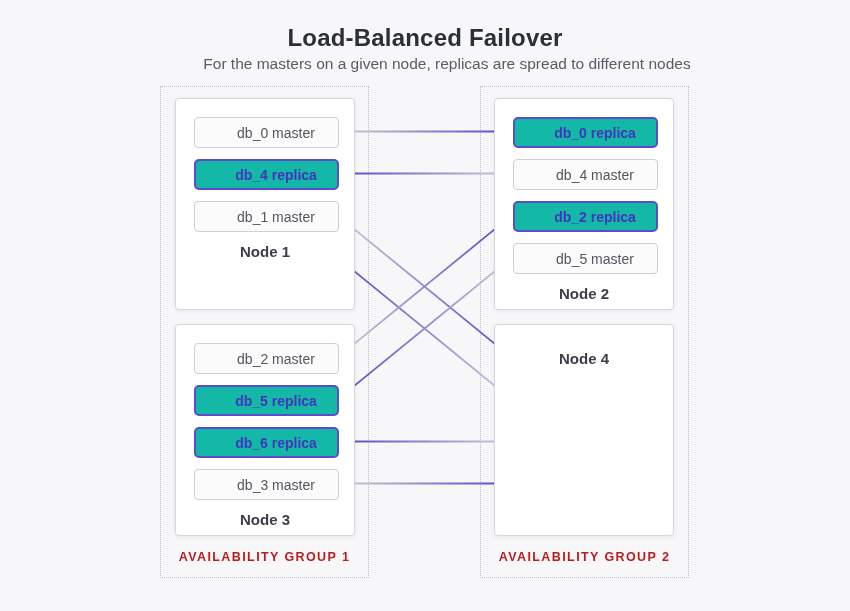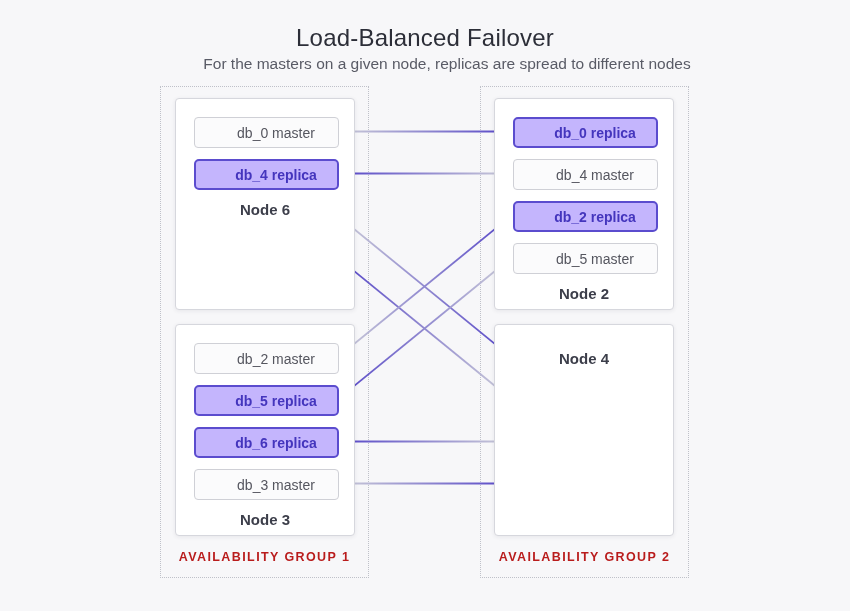--- a/index.html
+++ b/index.html
@@ -10,21 +10,21 @@
     width: 850px;
     height: 611px;
     background: #f7f7f9;
     overflow: hidden;
   }
   .title {
     position: absolute;
     top: 24px; left: 0; width: 100%;
     text-align: center;
     font-size: 24px;
-    font-weight: 400;
+    font-weight: 700;
     color: #2c2e38;
     letter-spacing: 0.2px;
   }
   .subtitle {
     position: absolute;
     top: 55px; left: 0; width: 100%;
     text-align: center;
     font-size: 15.5px;
     color: #595b66;
     padding-left: 44px;
@@ -71,21 +71,21 @@
     justify-content: center;
     font-size: 14px;
     padding-left: 20px;
   }
   .item.master {
     background: #fbfbfc;
     border: 1px solid #cfd0d6;
     color: #55565f;
   }
   .item.replica {
-    background: #c4b5fd;
+    background: #14b8a6;
     border: 2px solid #5b4cce;
     color: #4435bd;
     font-weight: 700;
     border-radius: 5px;
   }
   .node-label {
     margin-top: 7px;
     text-align: center;
     font-size: 15px;
     font-weight: 700;
@@ -157,22 +157,23 @@
       <line x1="337.5" y1="357.5" x2="509.175749334127" y2="217.39680226755155" stroke="url(#g4)" stroke-width="1.8" marker-end="url(#ah)"></line>
       <line x1="511.5" y1="257.5" x2="339.824250665873" y2="397.60319773244845" stroke="url(#g5)" stroke-width="1.8" marker-end="url(#ah)"></line>
       <line x1="511.5" y1="441.5" x2="340.5" y2="441.5" stroke="url(#g6)" stroke-width="1.8" marker-end="url(#ah)"></line>
       <line x1="337.5" y1="483.5" x2="508.5" y2="483.5" stroke="url(#g7)" stroke-width="1.8" marker-end="url(#ah)"></line>
     </svg>
 
   <div class="node node-1">
     <div class="items">
         <div class="item master">db_0 master</div>
         <div class="item replica">db_4 replica</div>
+        <div class="item master">db_1 master</div>
       </div>
-    <div class="node-label">Node 6</div>
+    <div class="node-label">Node 1</div>
   </div>
   <div class="node node-2">
     <div class="items">
         <div class="item replica">db_0 replica</div>
         <div class="item master">db_4 master</div>
         <div class="item replica">db_2 replica</div>
         <div class="item master">db_5 master</div>
       </div>
     <div class="node-label">Node 2</div>
   </div>

